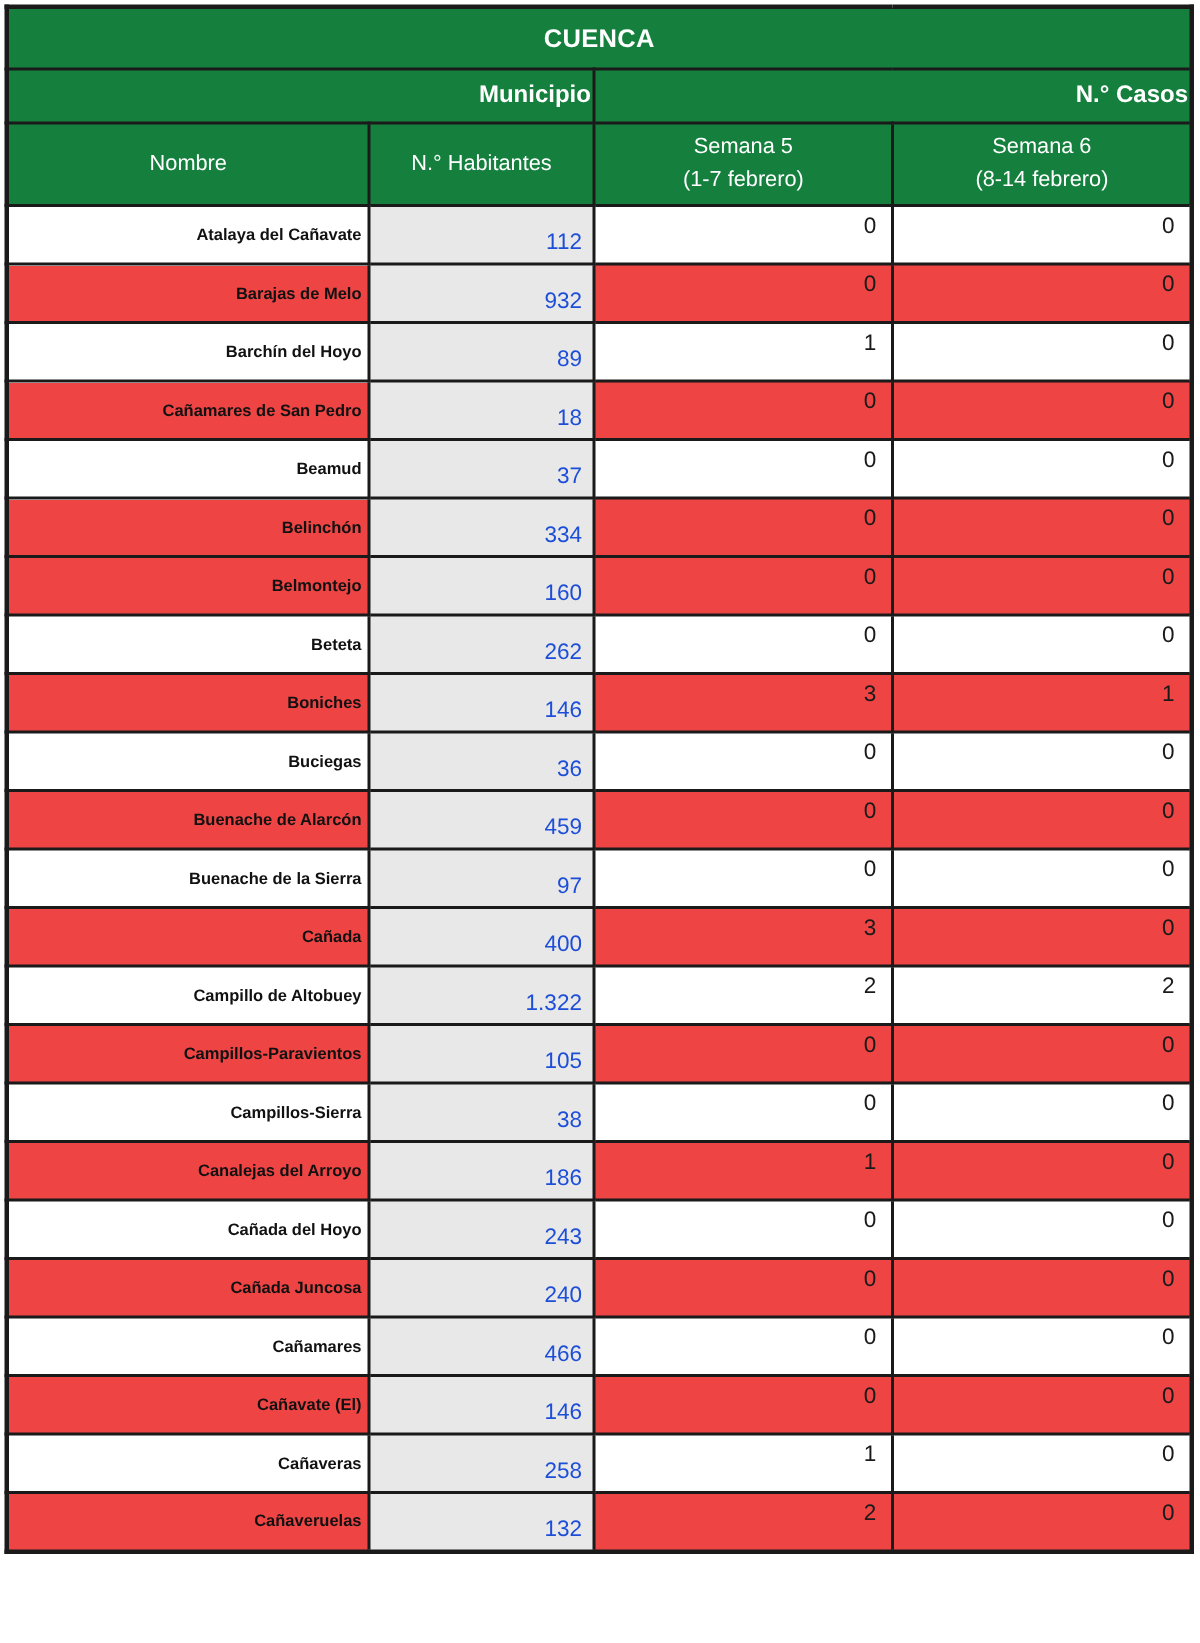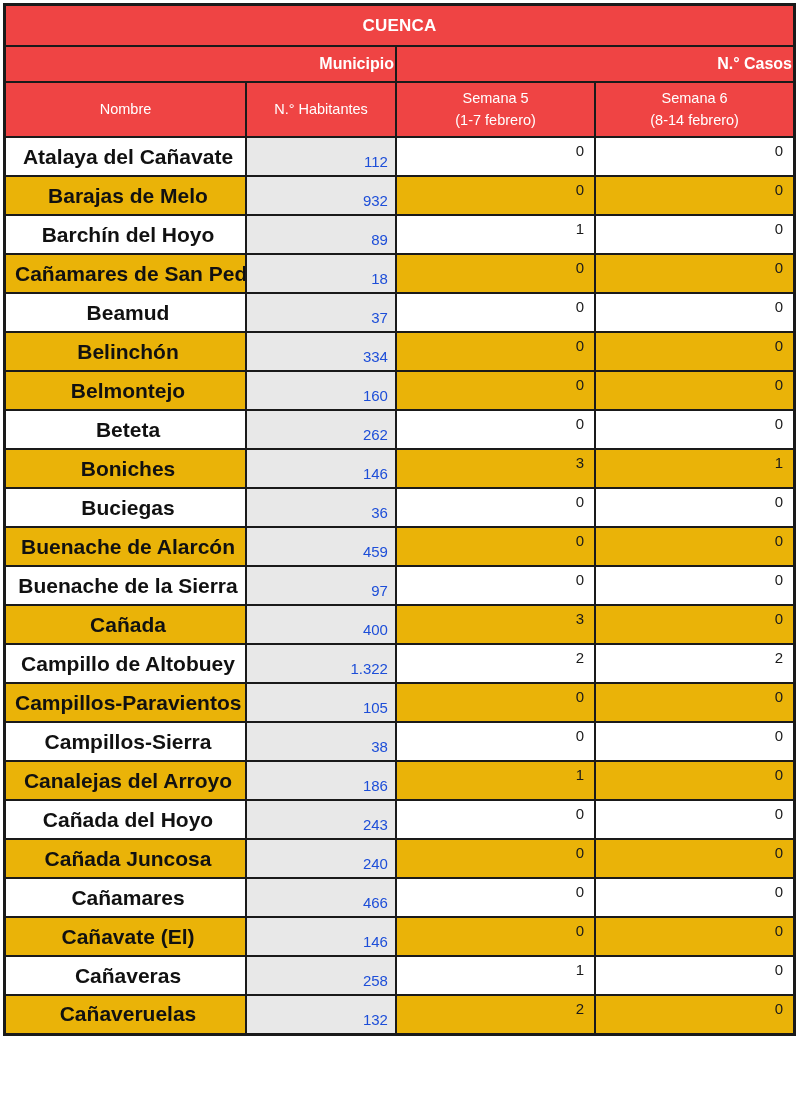--- a/index.html
+++ b/index.html
@@ -21,21 +21,21 @@
     width: 793px;
     table-layout: fixed;
   }
   table, th, td {
     border: 2px solid #1a1a1a;
   }
   table {
     border-width: 3px;
   }
   th {
-    background: #ef4444;
+    background: #15803d;
     color: #ffffff;
     font-weight: bold;
   }
   tr.title-row th {
     height: 37px;
     font-size: 17px;
     letter-spacing: 0.2px;
     text-align: center;
     vertical-align: middle;
   }
@@ -52,23 +52,23 @@
     text-align: center;
     vertical-align: middle;
     line-height: 1.45;
   }
   tbody tr {
     height: 39px;
   }
   td.name-cell {
     background: #ffffff;
     font-weight: bold;
-    font-size: 21px;
+    font-size: 11px;
     color: #111111;
-    text-align: center;
+    text-align: right;
     vertical-align: middle;
     padding: 0 4px 0 9px;
     white-space: nowrap;
     overflow: hidden;
   }
   td.hab-cell {
     background: #e8e8e8;
     font-size: 15px;
     color: #1d4ed8;
     text-align: right;
@@ -78,21 +78,21 @@
   td.case-cell {
     background: #ffffff;
     font-size: 15px;
     color: #1a1a1a;
     text-align: right;
     vertical-align: top;
     padding: 4px 10px 0 0;
   }
   tbody tr.alt td.name-cell,
   tbody tr.alt td.case-cell {
-    background: #eab308;
+    background: #ef4444;
   }
 </style>
 </head>
 <body>
 
 <div class="page">
   <table>
     <colgroup>
       <col style="width:240px">
       <col style="width:149px">

